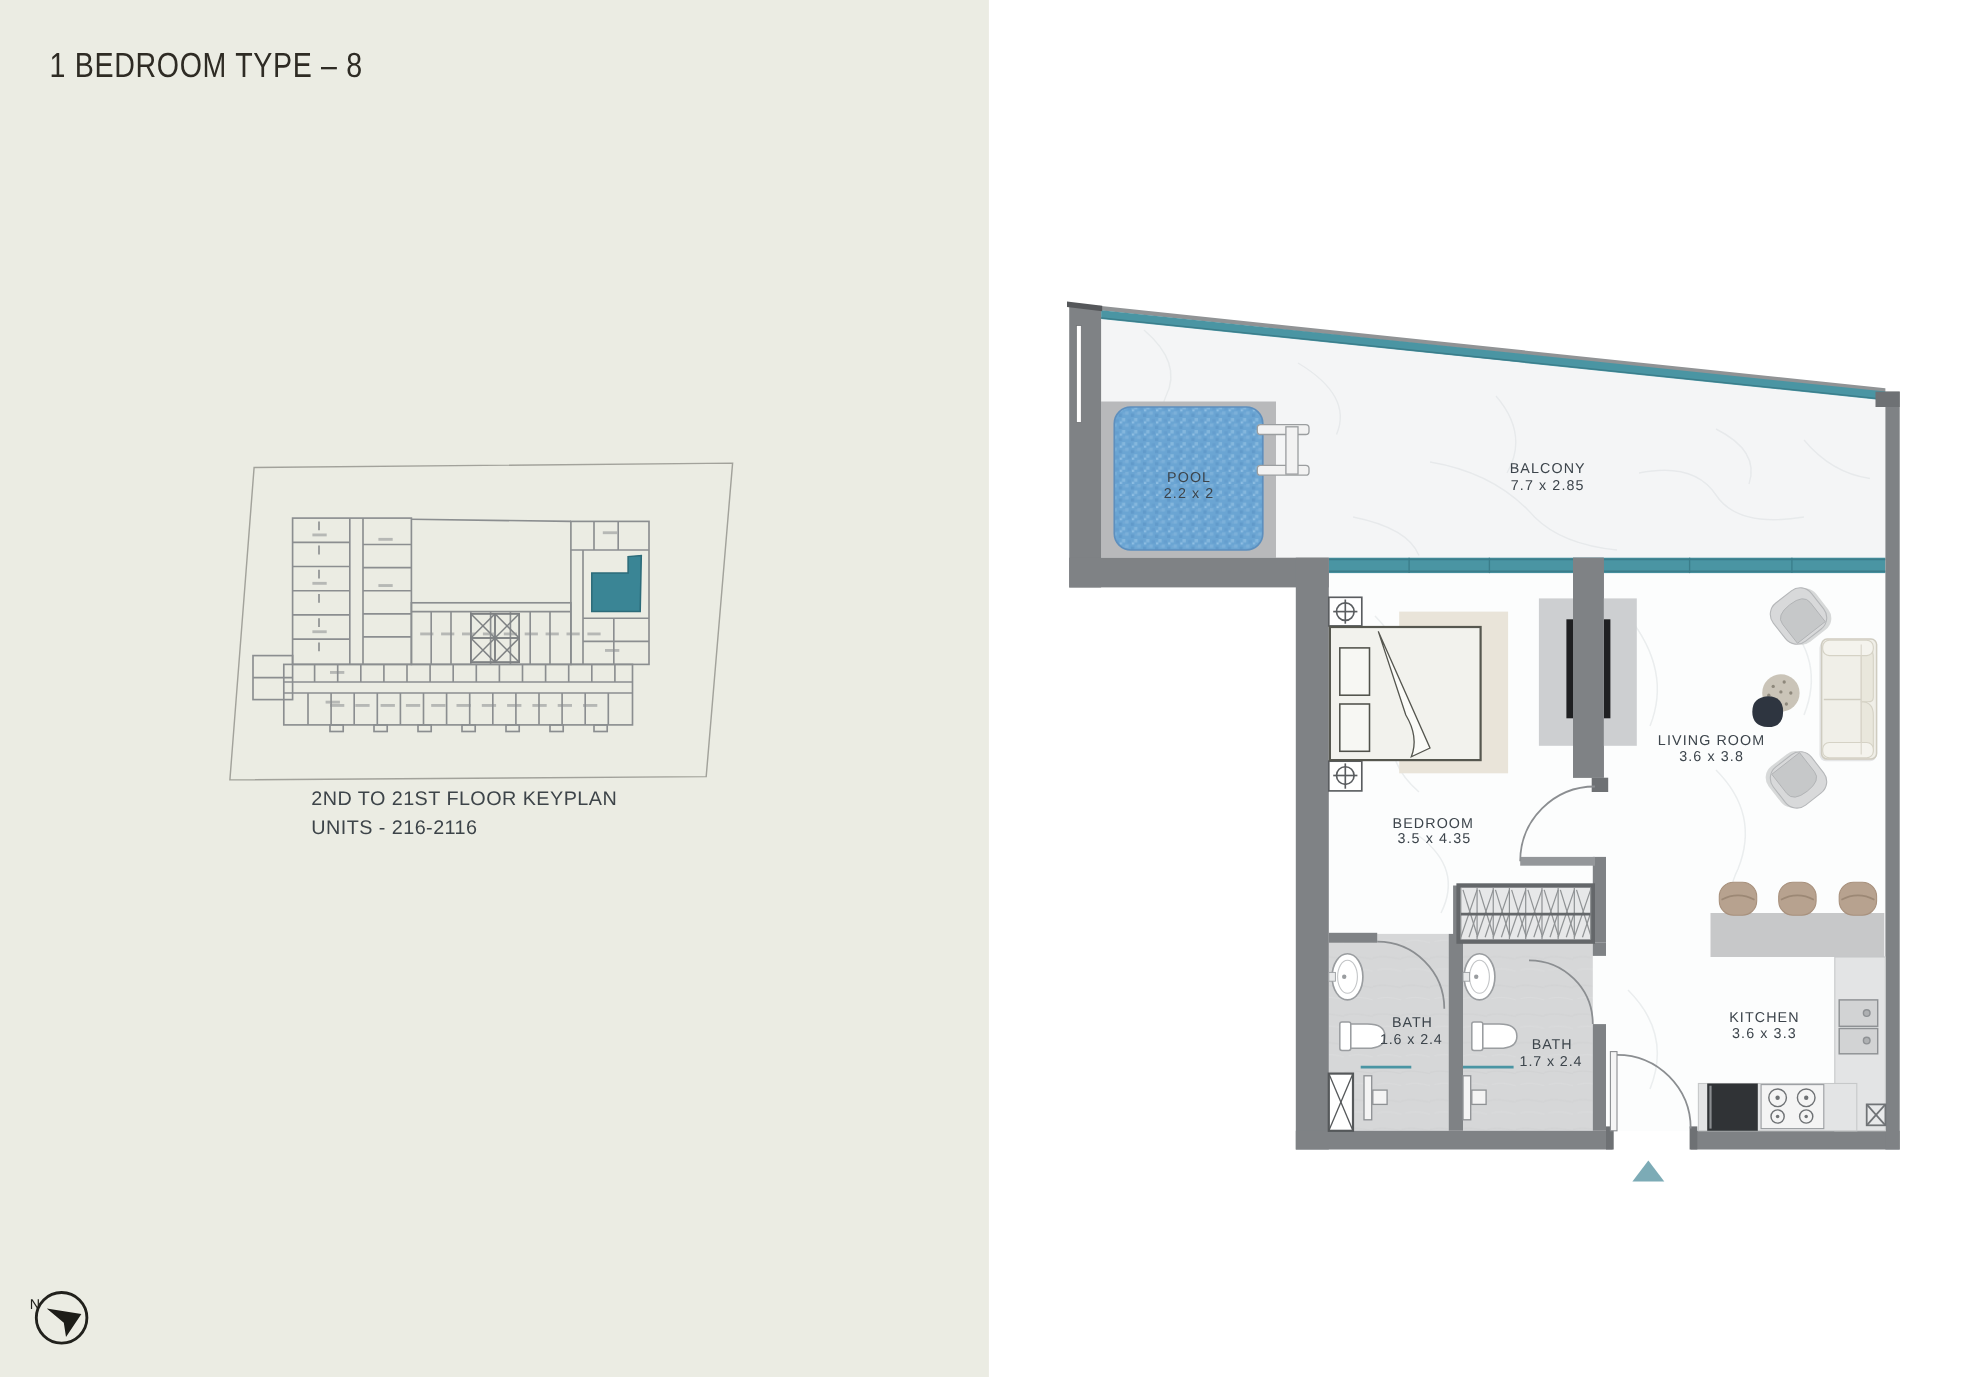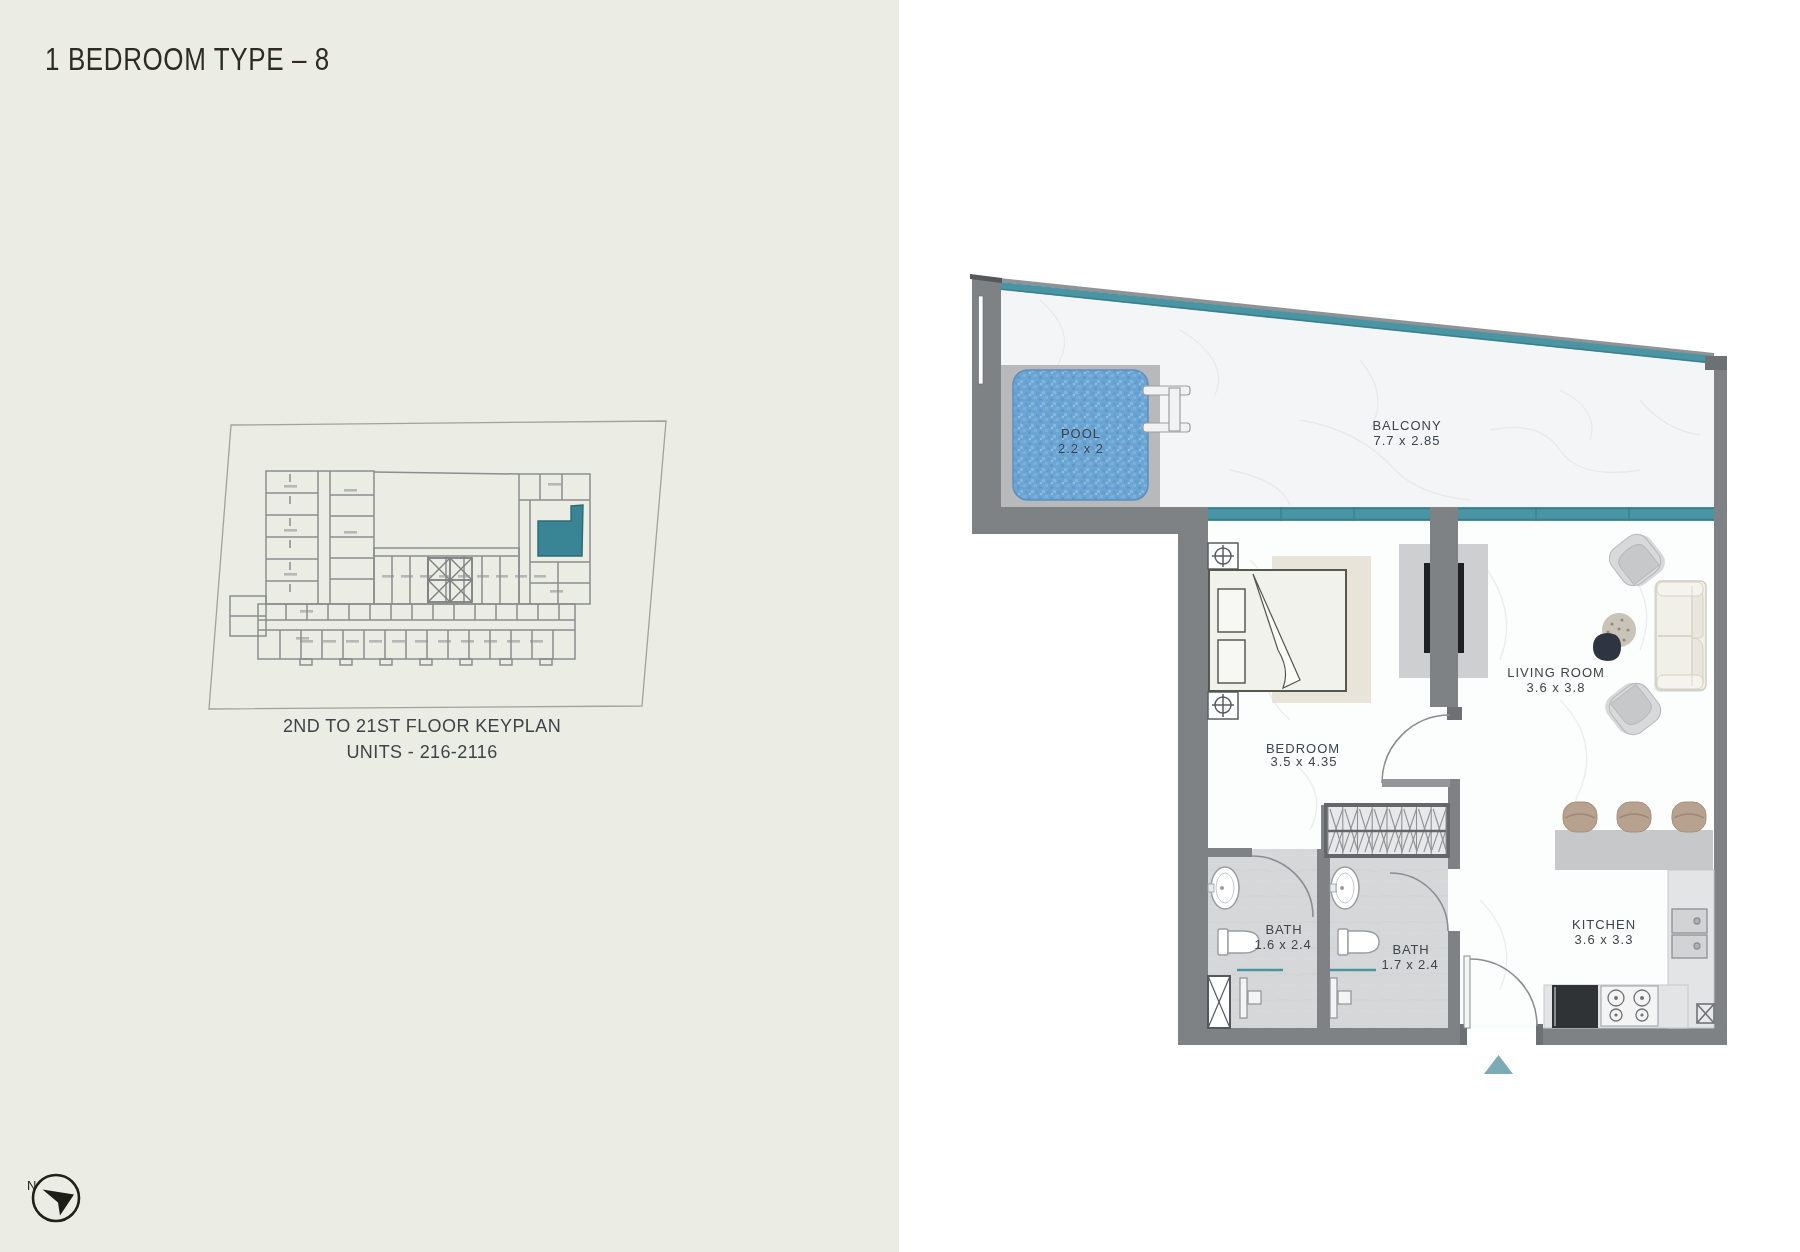--- a/index.html
+++ b/index.html
@@ -1,19 +1,19 @@
 <!DOCTYPE html>
 <html><head>
 <meta charset="utf-8">
 <style>
   html,body{margin:0;padding:0;}
   body{width:1800px;height:1252px;position:relative;background:#ffffff;font-family:"Liberation Sans",sans-serif;overflow:hidden;}
   .leftpanel{position:absolute;left:0;top:0;width:899px;height:1252px;background:#ebece3;}
   .title{position:absolute;left:45px;top:41px;font-size:26px;letter-spacing:0.6px;color:#2e2b24;transform:scale(1,1.22);transform-origin:0 0;}
-  .caption{position:absolute;left:422px;top:713px;transform:translateX(-50%);text-align:center;color:#3d4449;font-size:18px;letter-spacing:0.4px;line-height:26px;white-space:nowrap;}
+  .caption{position:absolute;left:422px;top:713px;transform:translateX(-50%);color:#3d4449;font-size:18px;letter-spacing:0.4px;line-height:26px;white-space:nowrap;}
   svg{position:absolute;}
 </style>
 </head>
 <body>
 
 <div class="leftpanel"></div>
 
 <div class="title">1 BEDROOM TYPE – 8</div>
 
 <div class="caption">2ND TO 21ST FLOOR KEYPLAN<br>UNITS - 216-2116</div>

